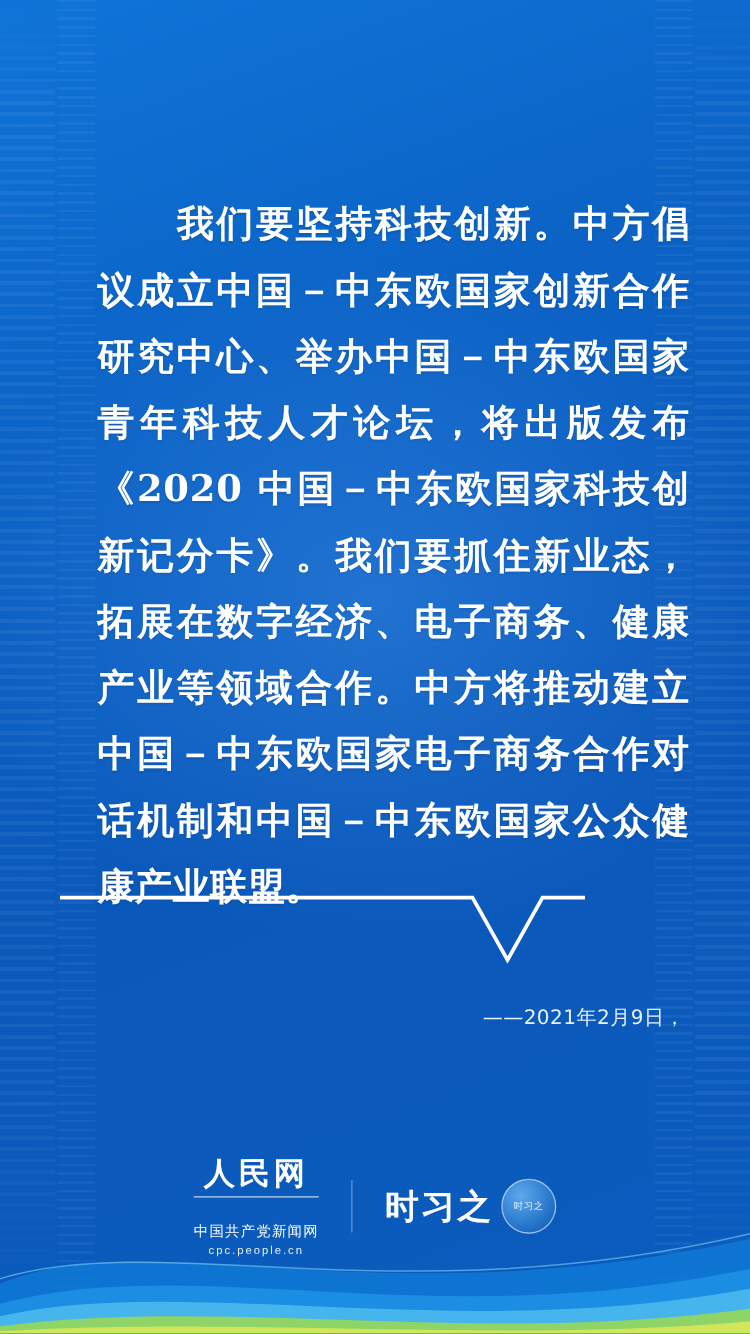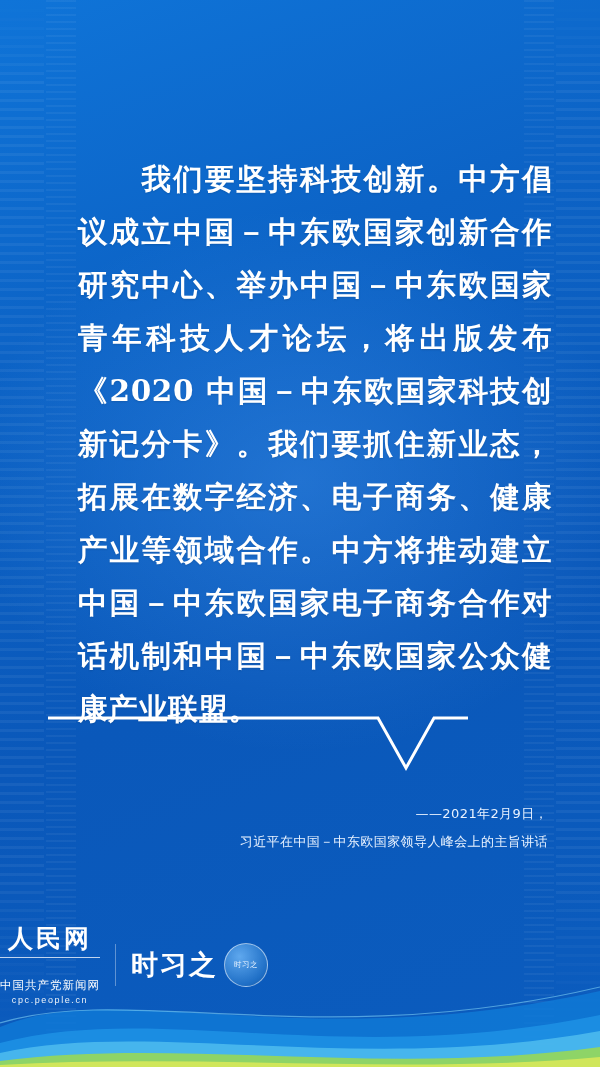--- a/index.html
+++ b/index.html
@@ -98,37 +98,37 @@
   }
 
   
   .attrib {
     position: absolute;
     right: 52px;
     top: 800px;
     text-align: right;
     color: #e8f2ff;
     font-family: "DejaVu Sans", "Liberation Sans", sans-serif;
-    font-size: 13px;
+    font-size: 16px;
     line-height: 28px;
     letter-spacing: 0.4px;
   }
   .attrib .l1 { display: block; }
   .attrib .l2 { display: block; }
 
   
   .footer {
     position: absolute;
     left: 0;
     right: 0;
     top: 925px;
     display: flex;
     align-items: center;
-    justify-content: flex-start;
-    gap: 15px;
+    justify-content: center;
+    gap: 26px;
   }
   .pd-logo {
     display: flex;
     flex-direction: column;
     align-items: center;
     color: #ffffff;
   }
   .pd-mark {
     font-family: "DejaVu Serif", "Liberation Serif", serif;
     font-weight: 700;
@@ -210,21 +210,20 @@
   </div>
 
   <div class="bracket">
     <svg width="420" height="62" viewBox="0 0 420 62" fill="none" xmlns="http://www.w3.org/2000/svg">
       <path d="M0 2 H330 L358 52 L386 2 H420" stroke="#ffffff" stroke-width="3" fill="none" stroke-linejoin="miter"></path>
     </svg>
   </div>
 
   <div class="attrib">
     <span class="l1">——2021年2月9日，</span>
-    <span class="l2">习近平在中国－中东欧国家领导人峰会上的主旨讲话</span>
   </div>
 
   <div class="footer">
     <div class="pd-logo">
       <div class="pd-mark">人民网</div>
       <div class="pd-sub">中国共产党新闻网</div>
       <div class="pd-url">cpc.people.cn</div>
     </div>
     <div class="divider-dot"></div>
     <div class="ssz">

